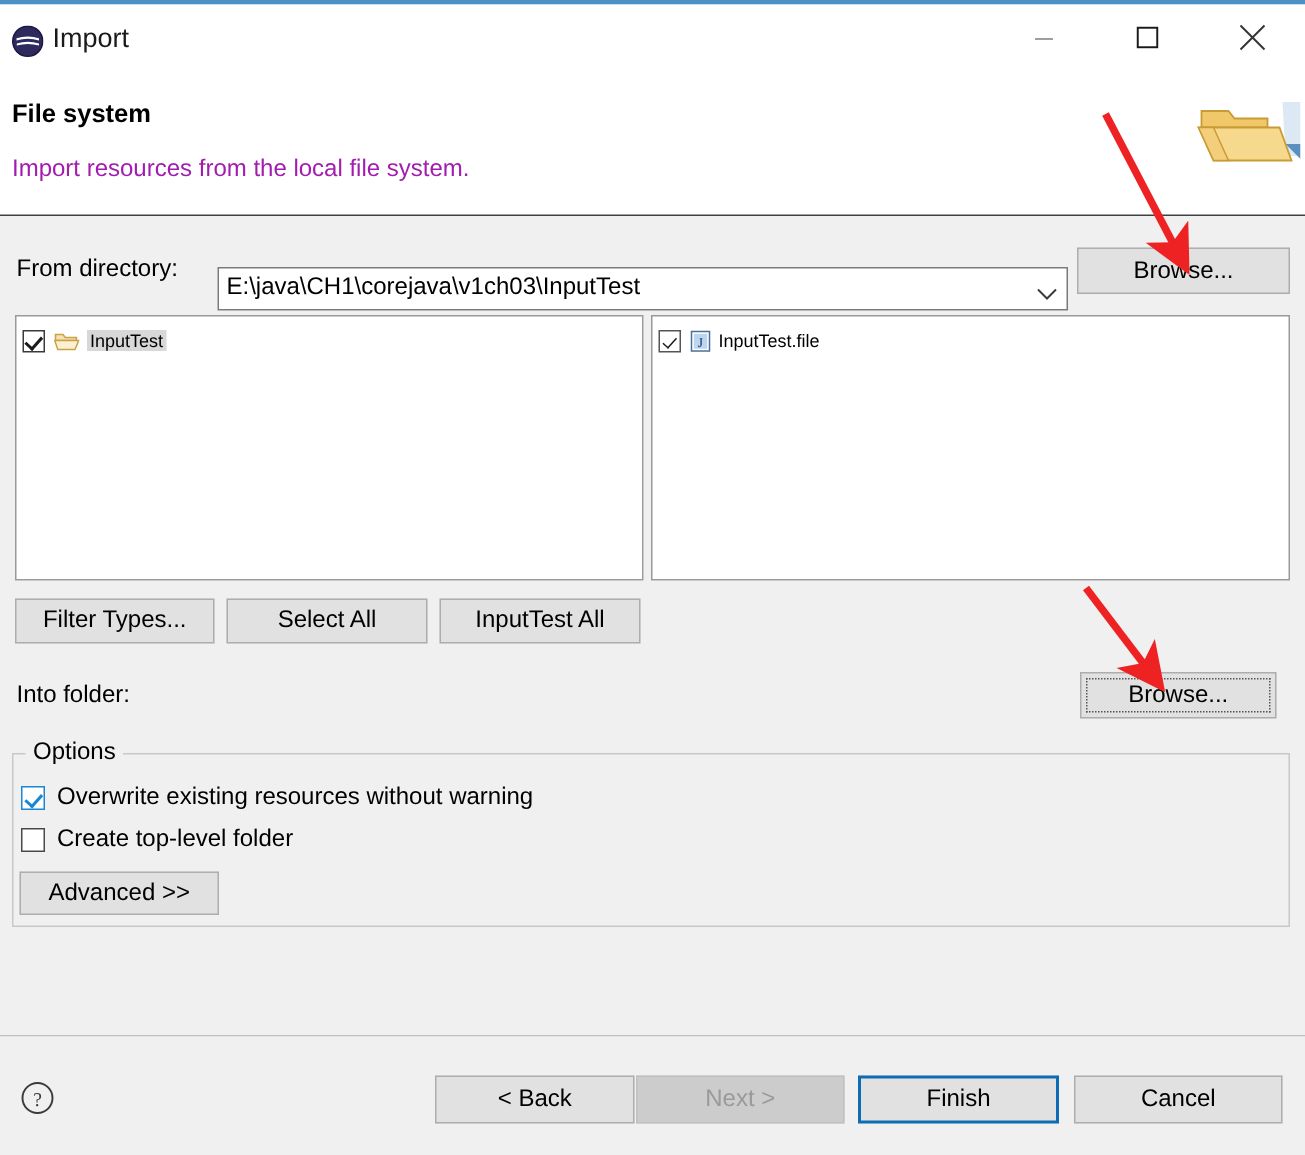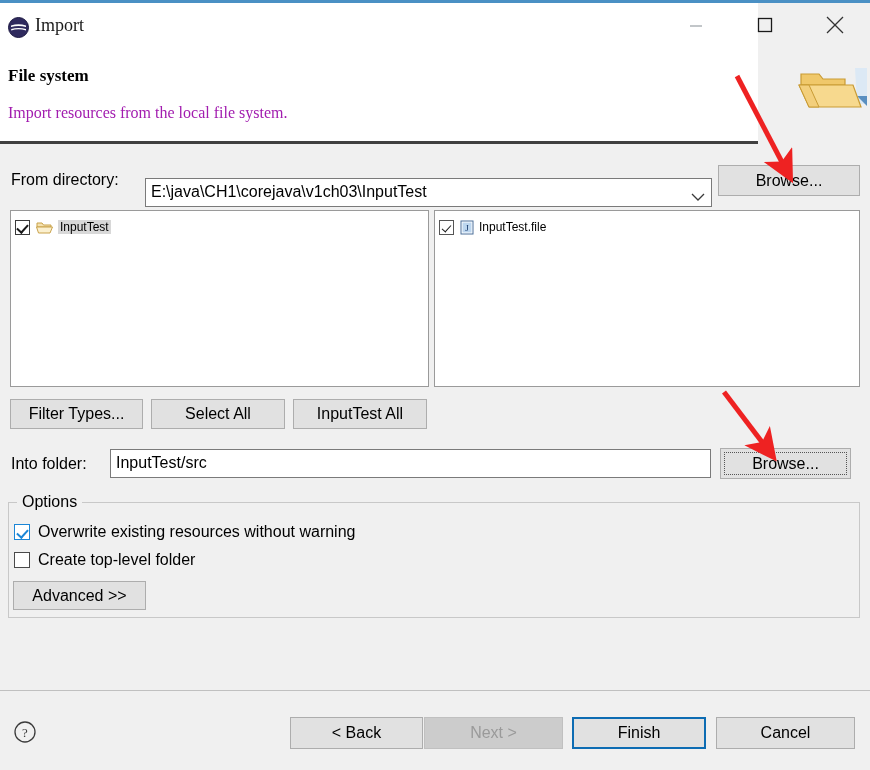--- a/index.html
+++ b/index.html
@@ -10,22 +10,22 @@
     color:#000;
     overflow:hidden;
     position:relative;
   }
   #root{position:relative;width:870px;height:770px;overflow:hidden;background:#f0f0f0;}
 
   
   .topborder{position:absolute;left:0;top:0;width:870px;height:3px;background:#4a90c4;}
 
   
-  .header{position:absolute;left:0;top:3px;width:758px;height:141px;background:#ffffff;
-          border-bottom:3px solid #404040;box-sizing:border-box;font-family:Liberation Serif, serif;}
+  .header{position:absolute;left:0;top:3px;width:870px;height:141px;background:#ffffff;
+          border-bottom:1px solid #404040;box-sizing:border-box;}
 
   .titlebar{position:absolute;left:0;top:0;width:870px;height:46px;}
   .eclipse-icon{position:absolute;left:8px;top:14px;width:21px;height:21px;}
   .win-title{position:absolute;left:35px;top:12px;font-size:18px;color:#1a1a1a;letter-spacing:0;}
 
   .winbtn{position:absolute;top:5px;width:46px;height:34px;cursor:default;}
   .winbtn svg{position:absolute;left:50%;top:50%;transform:translate(-50%,-50%);}
   .btn-min{left:673px;}
   .btn-max{left:742px;}
   .btn-close{left:812px;}
@@ -201,23 +201,20 @@
       </span>
       <span class="treelbl">InputTest.file</span>
     </div>
   </div>
 
   <div class="btn btn-filter">Filter Types...</div>
   <div class="btn btn-selall">Select All</div>
   <div class="btn btn-desel">InputTest All</div>
 
   <div class="lbl lbl-into">Into folder:</div>
-  <div class="textbox">
-    <span class="val">InputTest/src</span>
-  </div>
   <div class="btn btn-browse2">
     <span>Browse...</span>
     <span class="focusring"></span>
   </div>
 
   <div class="group"></div>
   <div class="group-title">Options</div>
 
   <div class="optrow opt1">
     <span class="cbx-blue"></span>

